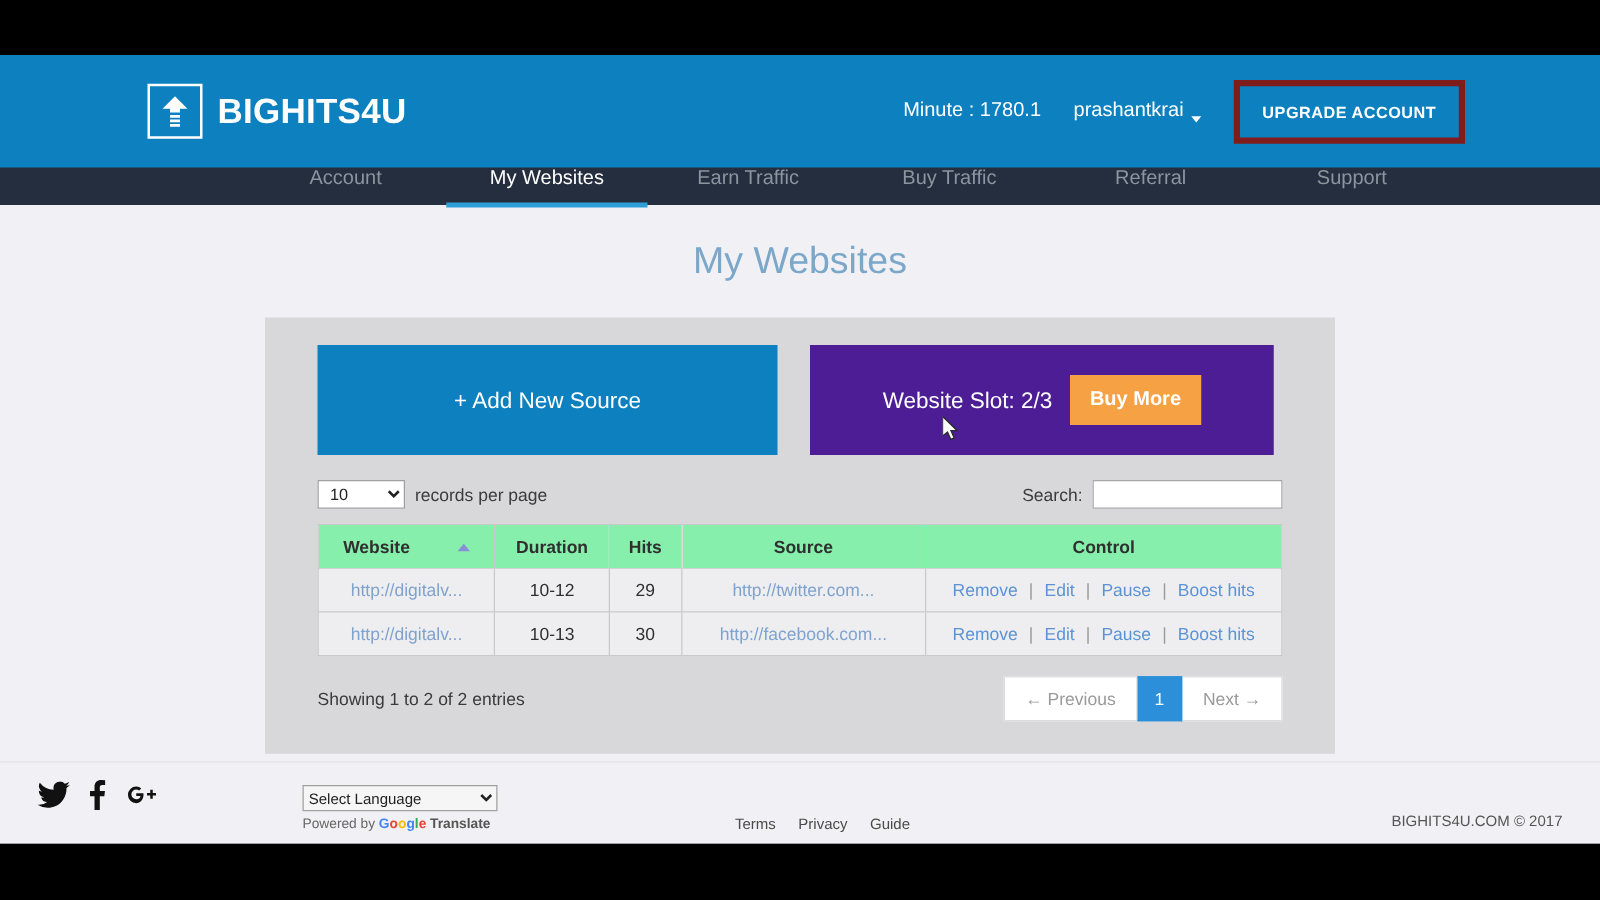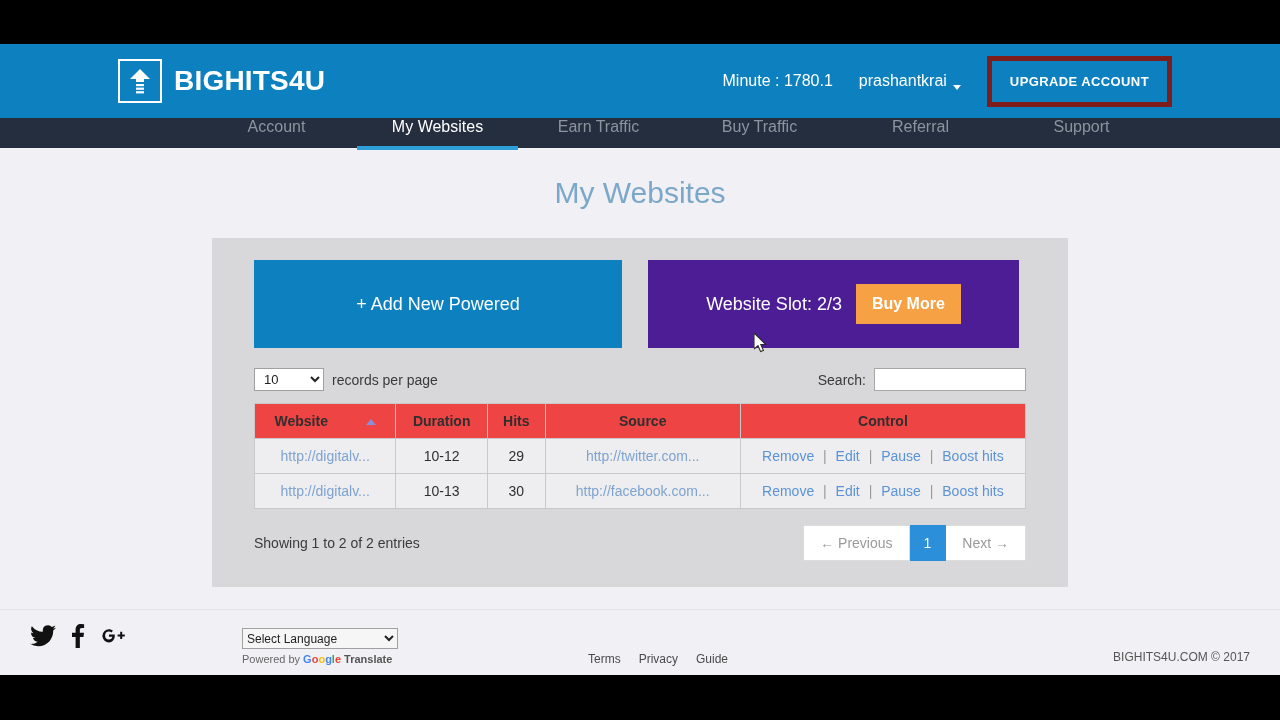--- a/index.html
+++ b/index.html
@@ -36,21 +36,21 @@
     left: 0;
     width: 1280px;
     height: 631px;
     background: #f1f0f4;
     overflow: hidden;
   }
 
   
   #header {
     position: relative;
-    height: 74px;
+    height: 90px;
     background: #0d80c0;
     display: flex;
     align-items: center;
     z-index: 10;
   }
   #brand {
     display: flex;
     align-items: center;
     margin-left: 118px;
     gap: 12px;
@@ -248,21 +248,21 @@
   }
   #websites-table th,
   #websites-table td {
     border: 1px solid #c9c9cc;
     text-align: center;
     height: 35px;
     color: #2f2f2f;
   }
   #websites-table th {
     font-weight: bold;
-    background: #ef4444;
+    background: #86efac;
     position: relative;
     cursor: pointer;
   }
   .sort-asc-icon {
     display: inline-block;
     width: 0; height: 0;
     border-left: 5px solid transparent;
     border-right: 5px solid transparent;
     border-bottom: 6px solid #8a8ed6;
     margin-left: 34px;
@@ -436,21 +436,21 @@
       </ul>
     </div>
 
     <div id="main">
 
       <h1 id="page-title">My Websites</h1>
 
       <div id="panel">
 
         <div id="cards-row">
-          <div id="add-new-website-card">+ Add New Powered</div>
+          <div id="add-new-website-card">+ Add New Source</div>
 
           <div id="website-slot-card">
             <span id="website-slot-label">Website Slot: 2/3</span>
             <button id="buy-more-button">Buy More</button>
           </div>
         </div>
 
         <div id="table-controls">
           <div id="length-control">
             <select id="records-per-page-select">

